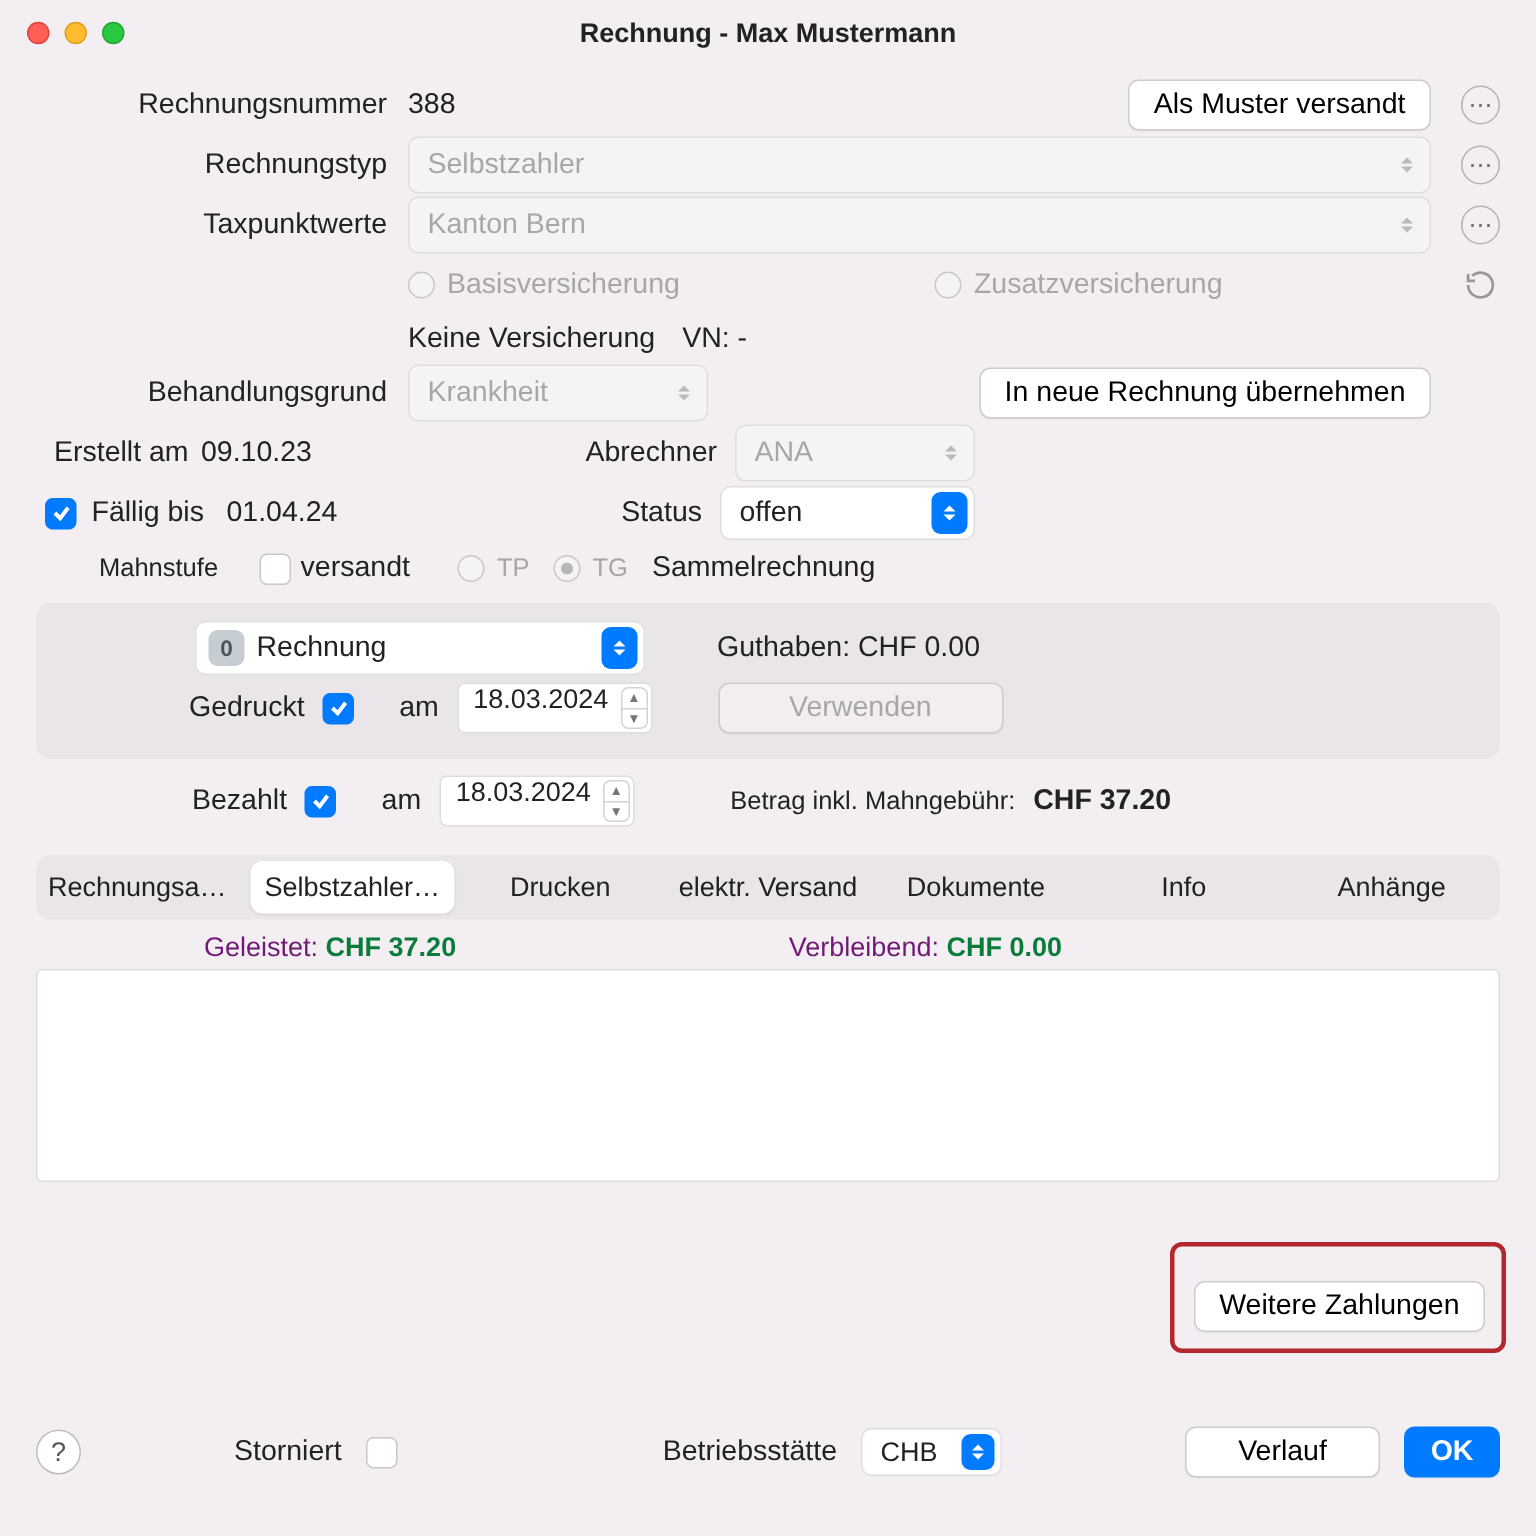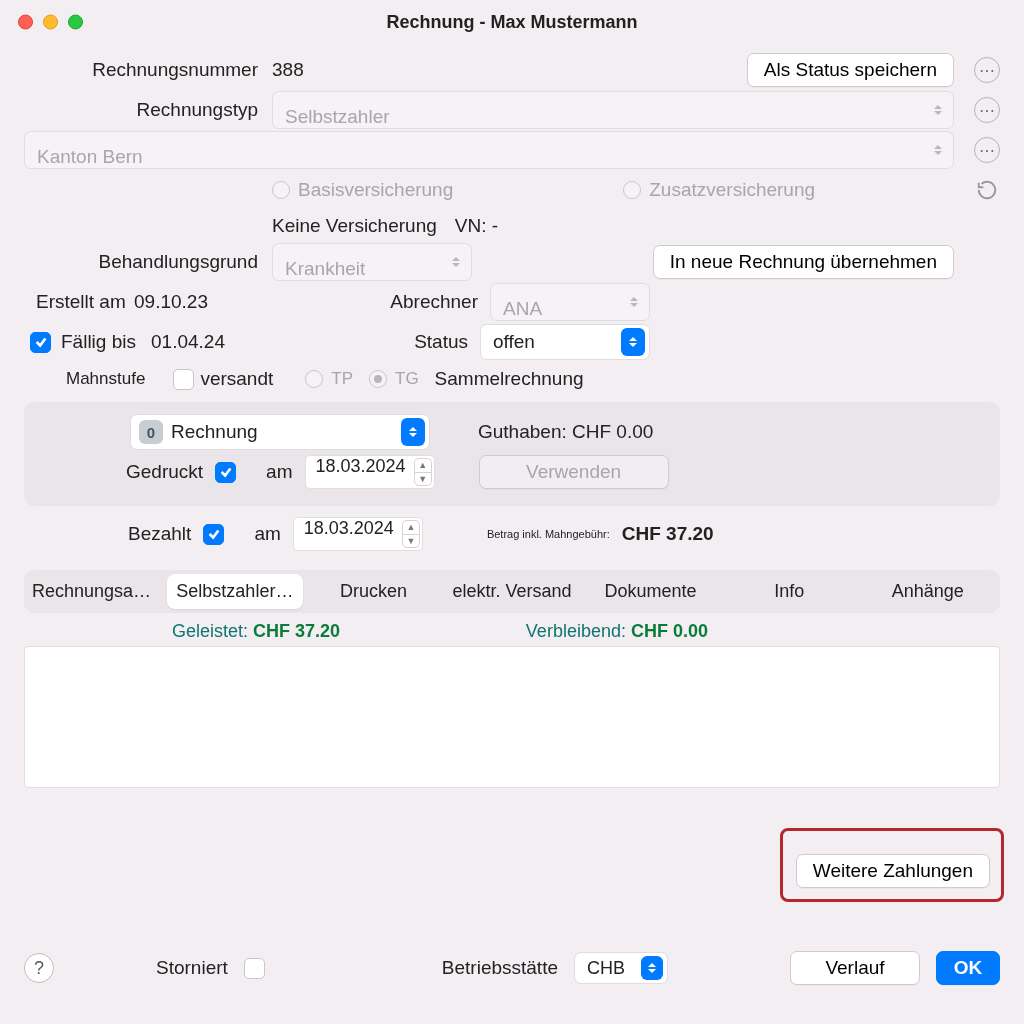--- a/index.html
+++ b/index.html
@@ -62,21 +62,21 @@
     font-size: 16px; color: #6f6b6f; cursor: pointer; user-select: none;
     background: transparent;
   }
   .refresh-btn {
     width: 26px; height: 26px; display:flex; align-items:center; justify-content:center;
     color:#9a969a; cursor:pointer;
   }
   .select {
     flex: 1; height: 38px; background: var(--field-disabled-bg);
     border: 1px solid var(--light-border); border-radius: 7px;
-    display: flex; align-items: flex-end; padding: 0 36px 0 12px;
+    display: flex; align-items: center; padding: 0 36px 0 12px;
     color: var(--muted); position: relative;
   }
   .select .arrows, .stepper .arrows, .blue-arrows {
     position: absolute; right: 4px; top: 50%; transform: translateY(-50%);
     width: 22px; height: 26px; display:flex; flex-direction:column; justify-content:center; align-items:center;
   }
   .blue-arrows { background: var(--sys-blue); border-radius: 6px; color:#fff; width:24px; height:28px; }
   .blue-arrows svg { width:10px; height:6px; }
   .arrows svg { width:10px; height:6px; fill:#bcb8bc; }
   .blue-arrows svg { fill:#fff; }
@@ -125,21 +125,21 @@
   .tabs {
     display:flex; background: var(--gray-pill); border-radius:10px; padding:4px;
     gap:2px; margin-top: 16px;
   }
   .tab {
     flex:1; text-align:center; padding:7px 4px; border-radius:8px; font-size:18px; cursor:pointer;
     white-space:nowrap; overflow:hidden; text-overflow:ellipsis;
   }
   .tab.active { background:#fff; box-shadow: 0 1px 2px rgba(0,0,0,.08); }
   .totals { display:flex; gap:60px; padding:8px 12px 4px; font-size:18px; }
-  .totals .k { color:#0f766e;margin-left:36px; }
+  .totals .k { color:#701a75; }
   .totals .v { color: var(--green); font-weight:700; }
   .table {
     border:1px solid var(--light-border); border-radius:4px; background:#fff;
     height:142px; overflow:hidden; font-size:18px;
   }
   .thead, .trow { display:flex; align-items:center; height:30px; }
   .thead { border-bottom:1px solid var(--light-border); color:#555; }
   .thead > div { padding:0 8px; white-space:nowrap; overflow:hidden; text-overflow:ellipsis; }
   .trow > div { padding:0 8px; white-space:nowrap; overflow:hidden; text-overflow:ellipsis; }
   .trow.sel { background:#1b63ff; color:#fff; height:32px; }
@@ -173,21 +173,21 @@
   </div>
   <div class="title">Rechnung - Max Mustermann</div>
 </div>
 
 <div class="content">
 
   <div class="row">
     <div class="lbl">Rechnungsnummer</div>
     <div style="width:100px;">388</div>
     <div style="flex:1"></div>
-    <button class="btn">Als Status speichern</button>
+    <button class="btn">Als Muster versandt</button>
     <div style="width:20px"></div>
     <div class="ellipsis-btn">⋯</div>
   </div>
 
   <div class="row">
     <div class="lbl">Rechnungstyp</div>
     <div class="select">
       <span>Selbstzahler</span>
       <span class="arrows">
         <svg viewBox="0 0 10 6">
@@ -196,20 +196,21 @@
         <svg viewBox="0 0 10 6">
             <path d="M1 1 L5 5 L9 1"></path>
           </svg>
       </span>
     </div>
     <div style="width:20px"></div>
     <div class="ellipsis-btn">⋯</div>
   </div>
 
   <div class="row">
+    <div class="lbl">Taxpunktwerte</div>
     <div class="select">
       <span>Kanton Bern</span>
       <span class="arrows">
         <svg viewBox="0 0 10 6">
             <path d="M1 5 L5 1 L9 5"></path>
           </svg>
         <svg viewBox="0 0 10 6">
             <path d="M1 1 L5 5 L9 1"></path>
           </svg>
       </span>
@@ -377,21 +378,21 @@
     <div style="width:6px"></div>
     <span>am</span>
     <div class="dateinput">
       <span>18.03.2024</span>
       <span class="stepper">
         <span class="half">▲</span>
           <span class="half">▼</span>
       </span>
     </div>
     <div style="width:40px"></div>
-    <span style="font-size:11px;">Betrag inkl. Mahngebühr:</span>
+    <span style="font-size:17px;">Betrag inkl. Mahngebühr:</span>
     <span style="font-weight:700;">CHF 37.20</span>
   </div>
 
   <div class="tabs">
     <div class="tab">Rechnungsan…</div>
     <div class="tab active">Selbstzahler…</div>
     <div class="tab">Drucken</div>
     <div class="tab">elektr. Versand</div>
     <div class="tab">Dokumente</div>
     <div class="tab">Info</div>

